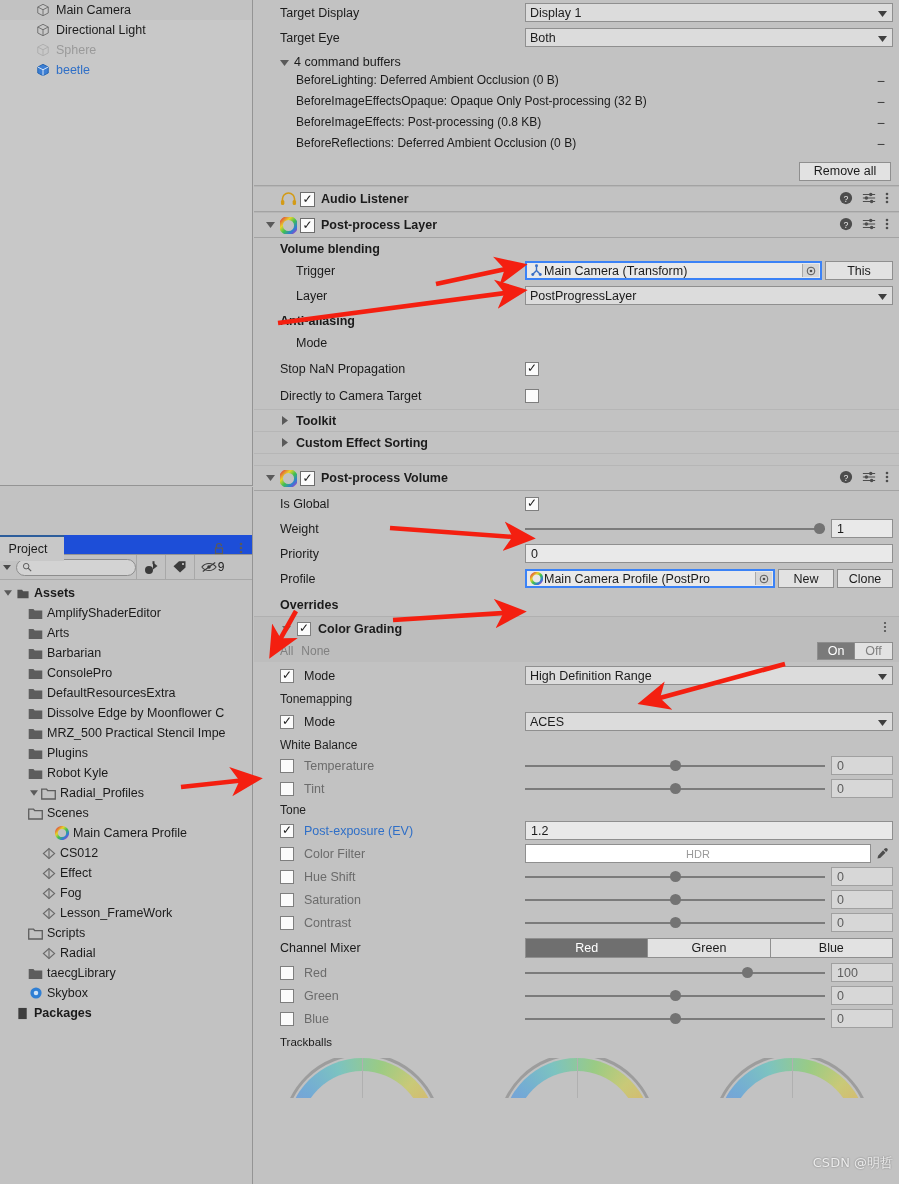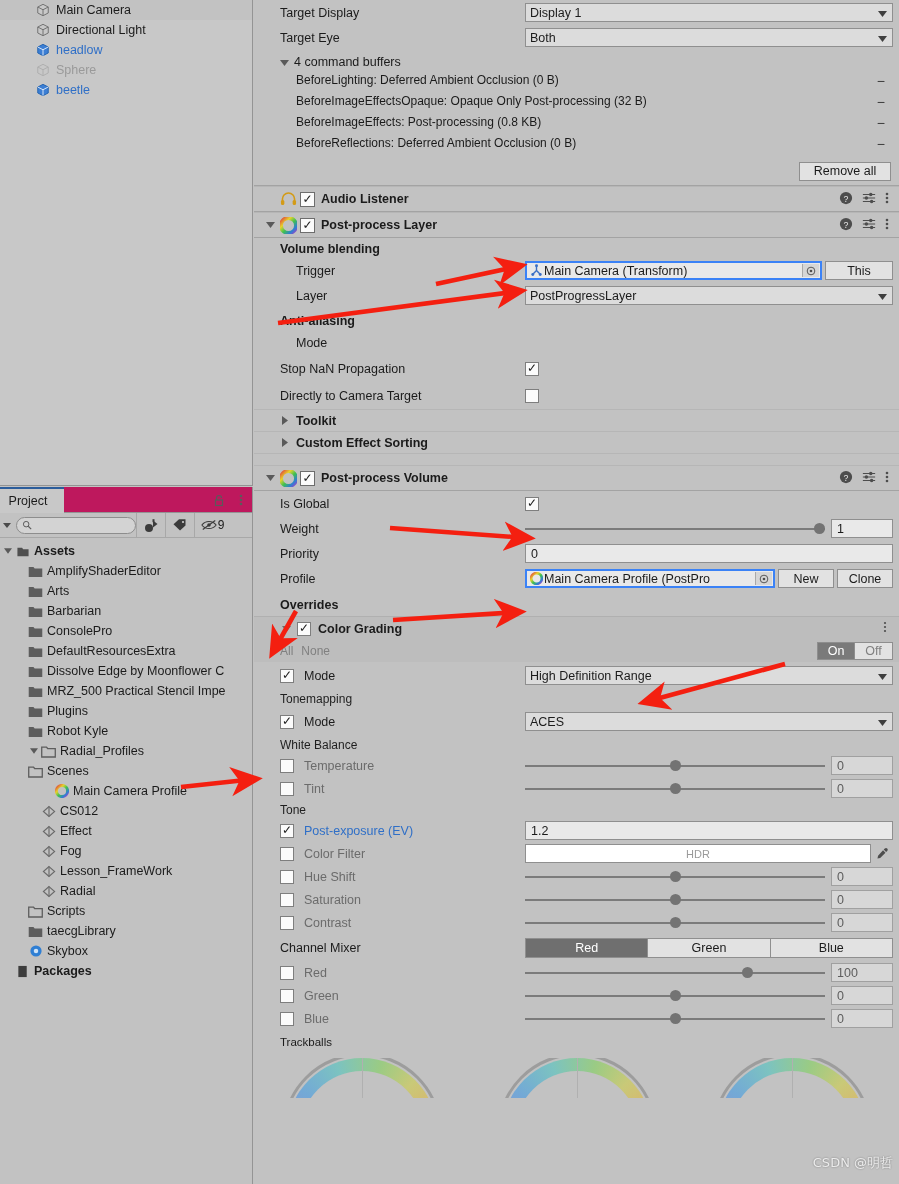--- a/index.html
+++ b/index.html
@@ -38,22 +38,23 @@
   .h-row.dim .label { color: #9a9a9a; }
   .h-row.dim .glyph svg { opacity: .45; }
 
   
   #project {
     position: absolute; left: 0; top: 487px; width: 253px; height: 697px;
     background: #c2c2c2; border-right: 1px solid #949494;
     overflow: hidden;
   }
   #project-tabbar {
-    position: relative; height: 26px; background: #be185d;
+    position: relative; height: 20px; background: #1d4ed8;
     border-bottom: 1px solid #949494;
+    margin-top: 48px;
   }
   #project-tab {
     position: absolute; left: -8px; top: 0; width: 72px; height: 26px;
     background: #c8c8c8; border-top: 2px solid #2c5d9b;
     display: flex; align-items: center; justify-content: center;
     font-size: 12.5px; color: #1b1b1b;
   }
   .tabbar-icons { position: absolute; right: 4px; top: 0; height: 26px;
                   display: flex; align-items: center; gap: 8px; }
   .tb-icon { width: 14px; height: 16px; display: flex; align-items: center; justify-content: center; }
@@ -240,29 +241,20 @@
       </div>
       <div class="h-row">
         <span class="glyph">
           <svg width="14" height="14" viewBox="0 0 16 16">
               <path d="M8 1.5 14 4.6v6.8L8 14.5 2 11.4V4.6z" fill="#c8c8c8" stroke="#6f6f6f" stroke-width="1.1" stroke-linejoin="round"></path>
               <path d="M2 4.6 8 7.7l6-3.1M8 7.7v6.8" stroke="#6f6f6f" stroke-width="1.1" fill="none"></path>
             </svg>
         </span>
         <span class="label">Directional Light</span>
       </div>
-      <div class="h-row prefab">
-        <span class="glyph">
-          <svg width="14" height="14" viewBox="0 0 16 16">
-              <path d="M8 1.5 14 4.6v6.8L8 14.5 2 11.4V4.6z" fill="#3d7fd4" stroke="#1d5fae" stroke-width="1" stroke-linejoin="round"></path>
-              <path d="M2 4.6 8 7.7l6-3.1M8 7.7v6.8" stroke="#eaf2fb" stroke-width="1" fill="none"></path>
-            </svg>
-        </span>
-        <span class="label">headlow</span>
-      </div>
       <div class="h-row dim">
         <span class="glyph">
           <svg width="14" height="14" viewBox="0 0 16 16">
               <path d="M8 1.5 14 4.6v6.8L8 14.5 2 11.4V4.6z" fill="#c8c8c8" stroke="#8f8f8f" stroke-width="1.1" stroke-linejoin="round"></path>
               <path d="M2 4.6 8 7.7l6-3.1M8 7.7v6.8" stroke="#8f8f8f" stroke-width="1.1" fill="none"></path>
             </svg>
         </span>
         <span class="label">Sphere</span>
       </div>
       <div class="h-row prefab">
@@ -504,38 +496,38 @@
           <div class="p-row" style="padding-left:28px">
               <span class="tri"></span>
             <span class="pglyph">
               <svg width="14" height="13" viewBox="0 0 16 14">
                 <path d="M8 1.4 14.4 7 8 12.6 1.6 7z" fill="none" stroke="#6a6a6a" stroke-width="1.3"></path>
                 <path d="M8 1.4 8 12.6" stroke="#6a6a6a" stroke-width="1.3"></path>
               </svg>
             </span>
               <span class="label">Lesson_FrameWork</span>
             </div>
+          <div class="p-row" style="padding-left:15px">
+              <span class="tri"></span>
+            <span class="pglyph">
+              <svg width="15" height="13" viewBox="0 0 16 14">
+                <path d="M.7 2.2h5.1l1.3 1.6h8.2v9.1H.7z" fill="none" stroke="#5d5d5d" stroke-width="1.4"></path>
+              </svg>
+            </span>
+              <span class="label">Scripts</span>
+            </div>
           <div class="p-row" style="padding-left:28px">
               <span class="tri"></span>
             <span class="pglyph">
               <svg width="14" height="13" viewBox="0 0 16 14">
                 <path d="M8 1.4 14.4 7 8 12.6 1.6 7z" fill="none" stroke="#6a6a6a" stroke-width="1.3"></path>
                 <path d="M8 1.4 8 12.6" stroke="#6a6a6a" stroke-width="1.3"></path>
               </svg>
             </span>
               <span class="label">Radial</span>
-            </div>
-          <div class="p-row" style="padding-left:15px">
-              <span class="tri"></span>
-            <span class="pglyph">
-              <svg width="15" height="13" viewBox="0 0 16 14">
-                <path d="M.7 2.2h5.1l1.3 1.6h8.2v9.1H.7z" fill="none" stroke="#5d5d5d" stroke-width="1.4"></path>
-              </svg>
-            </span>
-              <span class="label">Scripts</span>
             </div>
           <div class="p-row" style="padding-left:15px">
               <span class="tri"></span>
             <span class="pglyph">
               <svg width="15" height="13" viewBox="0 0 16 14">
                 <path d="M.7 2.2h5.1l1.3 1.6h8.2v9.1H.7z" fill="#5d5d5d"></path>
               </svg>
             </span>
               <span class="label">taecgLibrary</span>
             </div>

